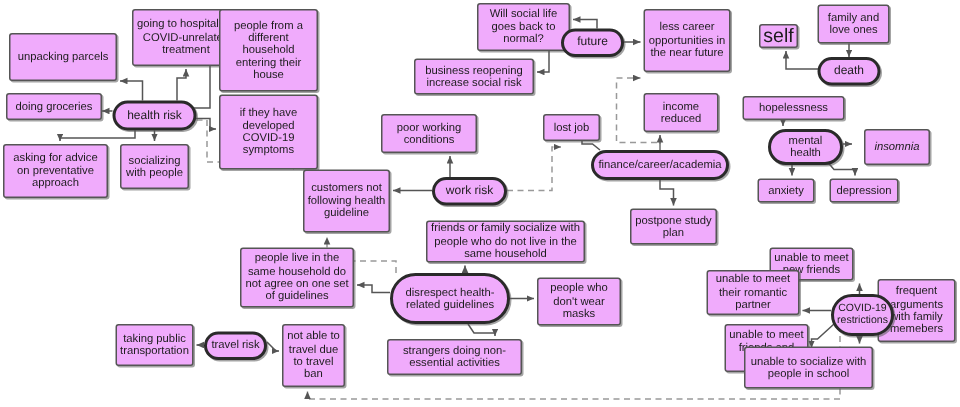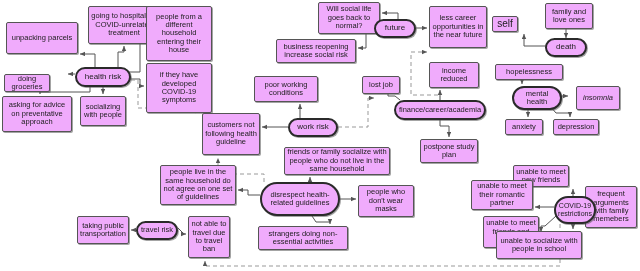--- a/index.html
+++ b/index.html
@@ -76,21 +76,21 @@
   <div id="nodes">
       <div class="node box" style="left: 6px; top: 22px; width: 72px; height: 32px; font-size: 7.5px;">
         <span>unpacking parcels</span>
       </div>
       <div class="node box" style="left: 88px; top: 6px; width: 72px; height: 38px; font-size: 7.5px;">
         <span>going to hospital for COVID-unrelated treatment</span>
       </div>
       <div class="node box" style="left: 146px; top: 6px; width: 66px; height: 55px; font-size: 7.5px;">
         <span>people from a different household entering their house</span>
       </div>
-      <div class="node box" style="left: 4px; top: 74px; width: 46px; height: 18px; font-size: 7.5px; justify-content: center;">
+      <div class="node box" style="left: 4px; top: 62px; width: 64px; height: 18px; font-size: 7.5px; justify-content: center;">
         <span>doing groceries</span>
       </div>
       <div class="node hub" style="left: 75px; top: 67px; width: 56px; height: 20px; font-size: 8px;">
         <span>health risk</span>
       </div>
       <div class="node box" style="left: 146px; top: 63px; width: 66px; height: 50px; font-size: 7.5px;">
         <span>if they have developed COVID-19 symptoms</span>
       </div>
       <div class="node box" style="left: 2px; top: 96px; width: 70px; height: 36px; font-size: 7.5px;">
         <span>asking for advice on preventative approach</span>
@@ -100,21 +100,21 @@
       </div>
       <div class="node box" style="left: 318px; top: 2px; width: 62px; height: 32px; font-size: 7.5px;">
         <span>Will social life goes back to normal?</span>
       </div>
       <div class="node hub" style="left: 374px; top: 19px; width: 42px; height: 19px; font-size: 8px;">
         <span>future</span>
       </div>
       <div class="node box" style="left: 429px; top: 6px; width: 58px; height: 42px; font-size: 7.5px;">
         <span>less career opportunities in the near future</span>
       </div>
-      <div class="node box" style="left: 492px; top: 16px; width: 26px; height: 16px; font-size: 10px;">
+      <div class="node box" style="left: 506px; top: 16px; width: 26px; height: 16px; font-size: 13px;">
         <span>self</span>
       </div>
       <div class="node box" style="left: 545px; top: 3px; width: 48px; height: 26px; font-size: 7.5px;">
         <span>family and love ones</span>
       </div>
       <div class="node hub" style="left: 545px; top: 38px; width: 42px; height: 19px; font-size: 8px;">
         <span>death</span>
       </div>
       <div class="node box" style="left: 276px; top: 39px; width: 80px; height: 24px; font-size: 7.5px;">
         <span>business reopening increase social risk</span>

